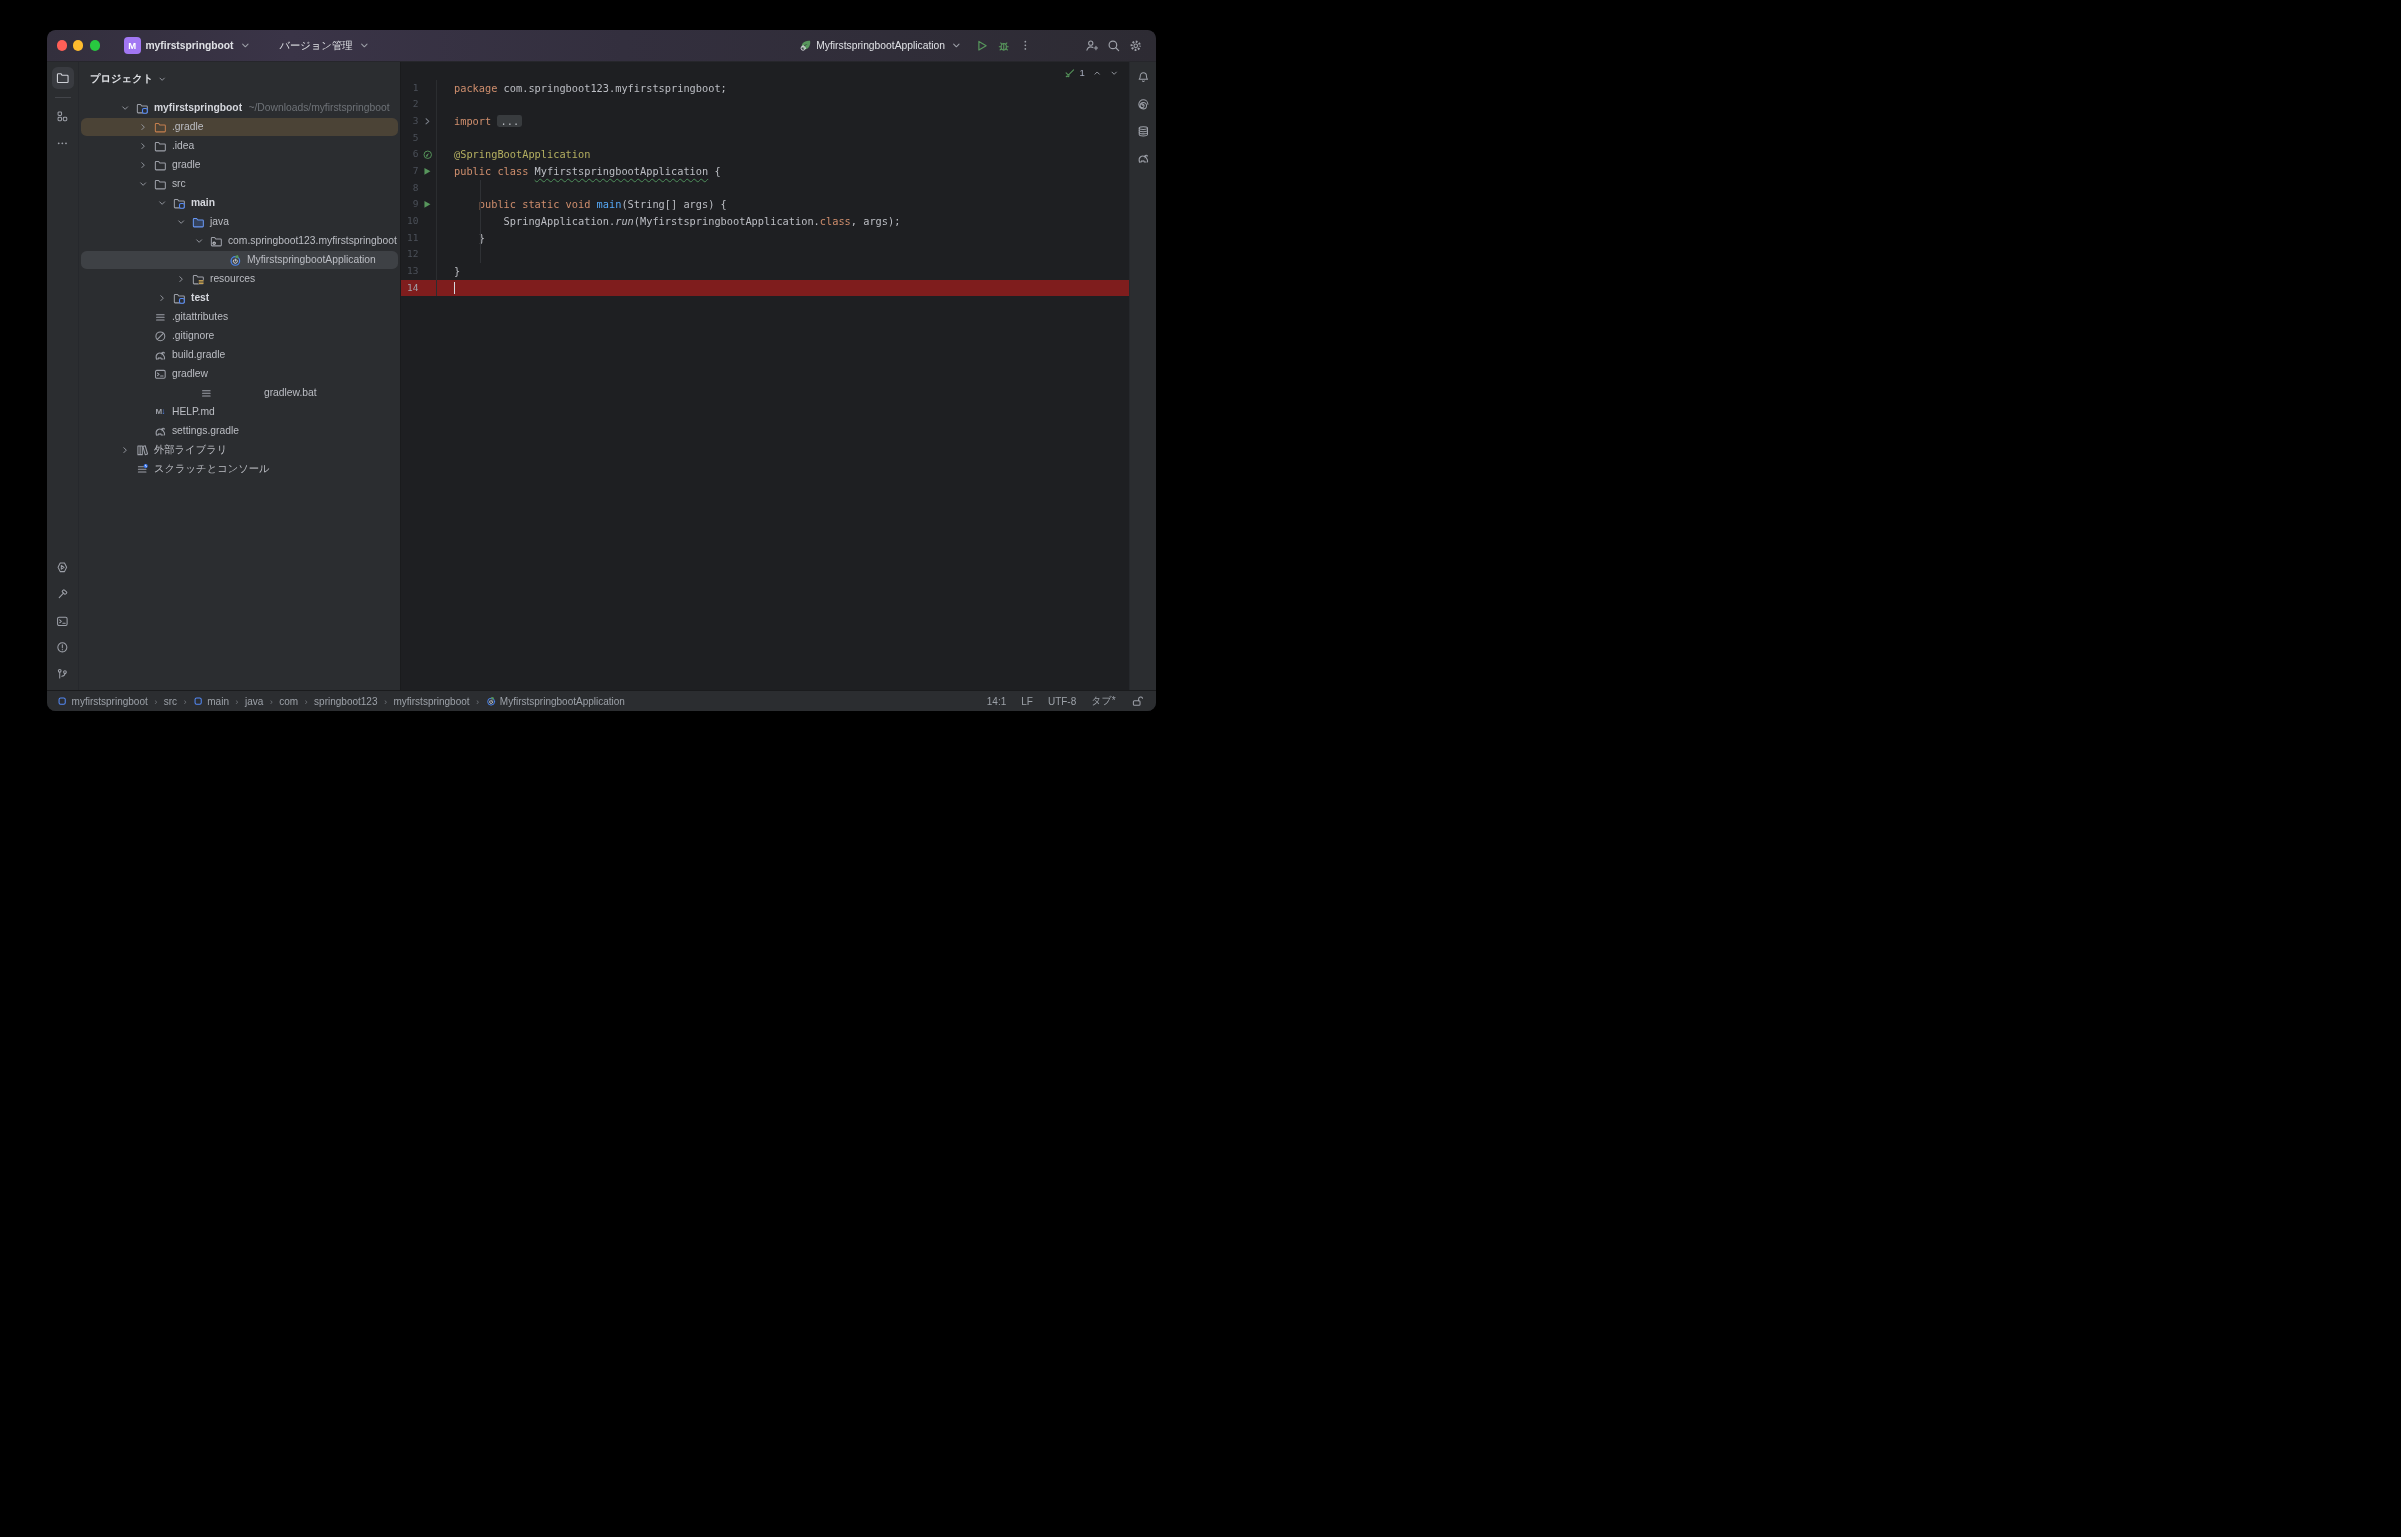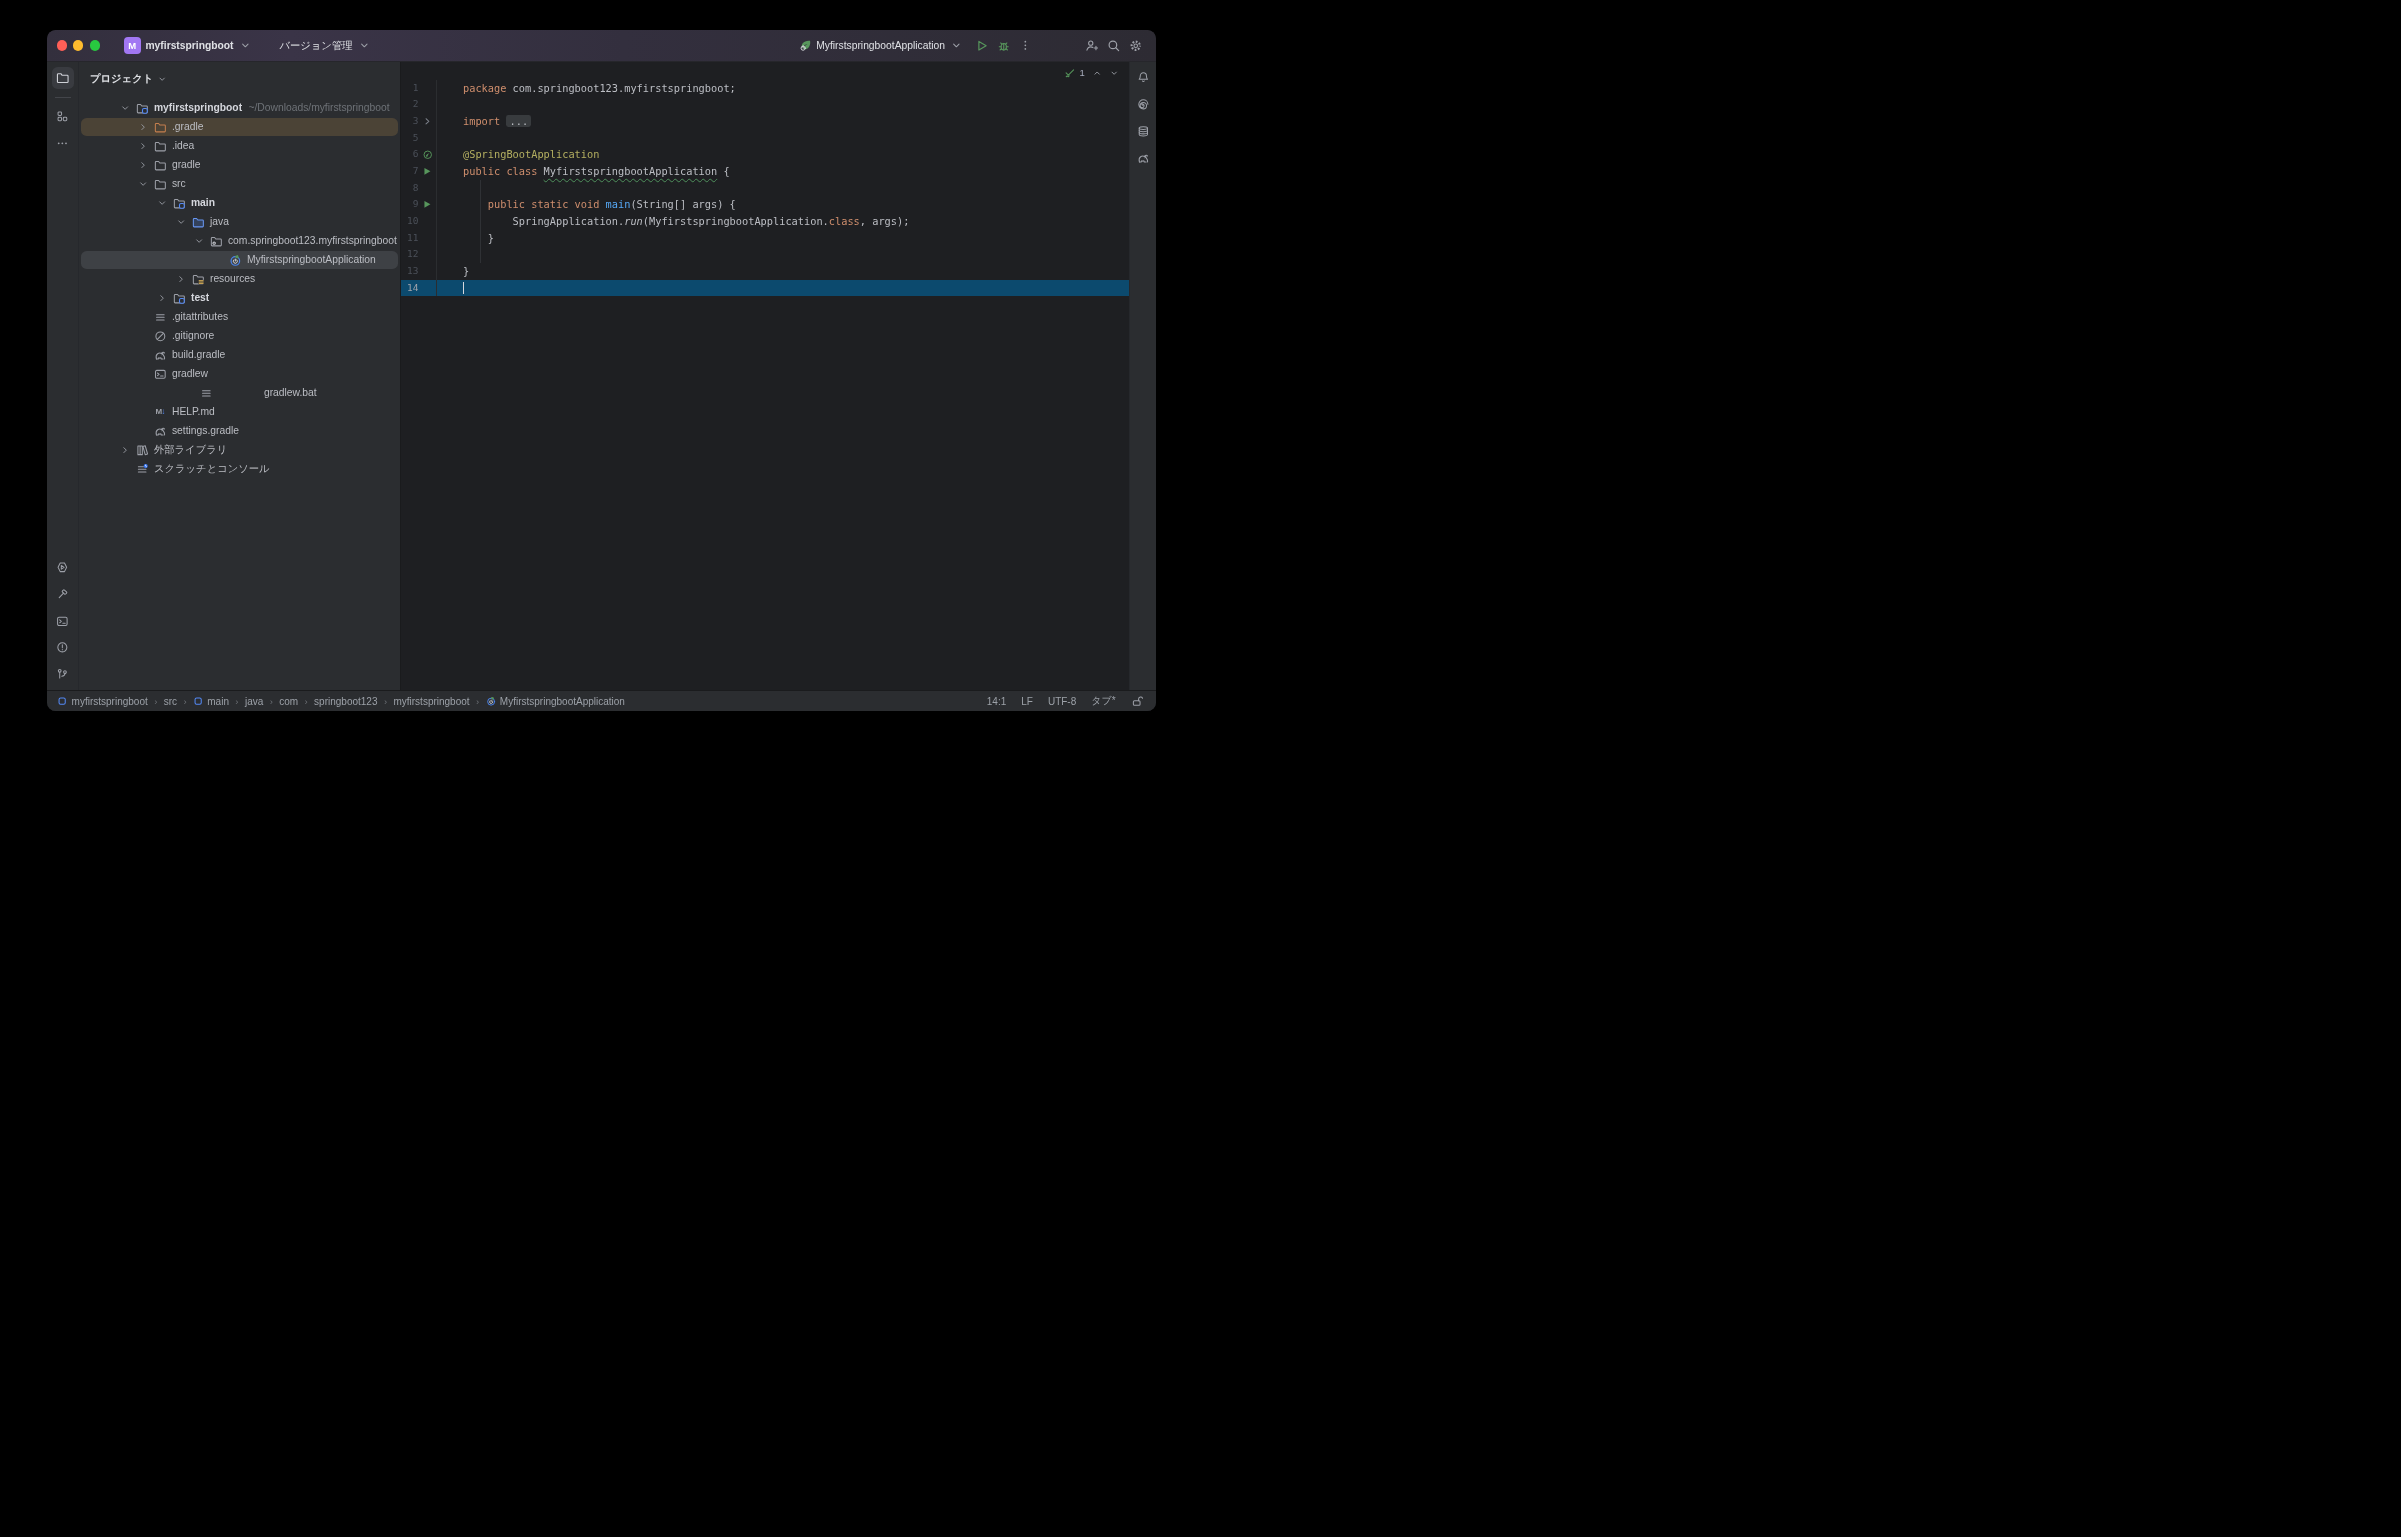--- a/index.html
+++ b/index.html
@@ -52,25 +52,25 @@
   .md-ico .arr{color:#548af7;font-weight:normal;}
   
   .editor{flex:1;display:flex;flex-direction:column;background:#1e1f22;min-width:0;}
   .tabbar{height:31px;flex:0 0 31px;display:flex;align-items:stretch;border-bottom:0.8px solid #1a1b1d;}
   .tab{display:flex;align-items:center;gap:5.6px;padding:0 8px 0 8px;position:relative;color:#d5d7dd;font-size:10px;}
   .tab .underline{position:absolute;left:0;right:0;bottom:0;height:2.8px;background:#3574f0;border-radius:2.4px 2.4px 0 0;}
   .tab .close{color:#6e7277;font-size:10.3px;margin-left:3.2px;}
   .codewrap{flex:1;position:relative;overflow:hidden;font-family:"DejaVu Sans Mono",monospace;font-size:10.3px;
     padding-top:17.5px;}
   .line{height:16.7px;line-height:16.7px;display:flex;position:relative;}
-  .line.cur{background:#0c4a6e;align-items:center;}
+  .line.cur{background:#7f1d1d;align-items:center;}
   .ln{width:17.5px;flex:0 0 17.5px;text-align:right;color:#4b5059;font-size:9.5px;}
   .line.cur .ln{color:#a1a3ab;}
   .gico{width:17.5px;flex:0 0 17.5px;display:flex;align-items:center;justify-content:center;}
-  .codetxt{flex:1;border-left:0.8px solid #2b2d30;padding-left:26px;white-space:pre;color:#bcbec4;}
+  .codetxt{flex:1;border-left:0.8px solid #2b2d30;padding-left:17px;white-space:pre;color:#bcbec4;}
   .c-kw{color:#cf8e6d;}
   .c-pl{color:#bcbec4;}
   .c-ann{color:#b3ae60;}
   .c-mth{color:#56a8f5;}
   .c-itl{color:#bcbec4;font-style:italic;}
   .c-cls{color:#bcbec4;text-decoration:underline wavy #4e8f5b 0.8px;text-underline-offset:2.8px;}
   .c-fold{background:#383b3e;border-radius:2.4px;padding:0 3.2px;color:#b9bcc1;}
   .caret{display:inline-block;width:1.2px;height:12.7px;background:#d6d8dd;vertical-align:middle;margin-top:-1.6px;}
   .guide{position:absolute;width:0.8px;background:#2f3135;}
   .inspection{position:absolute;top:4.8px;right:9.5px;display:flex;align-items:center;gap:7.1px;

